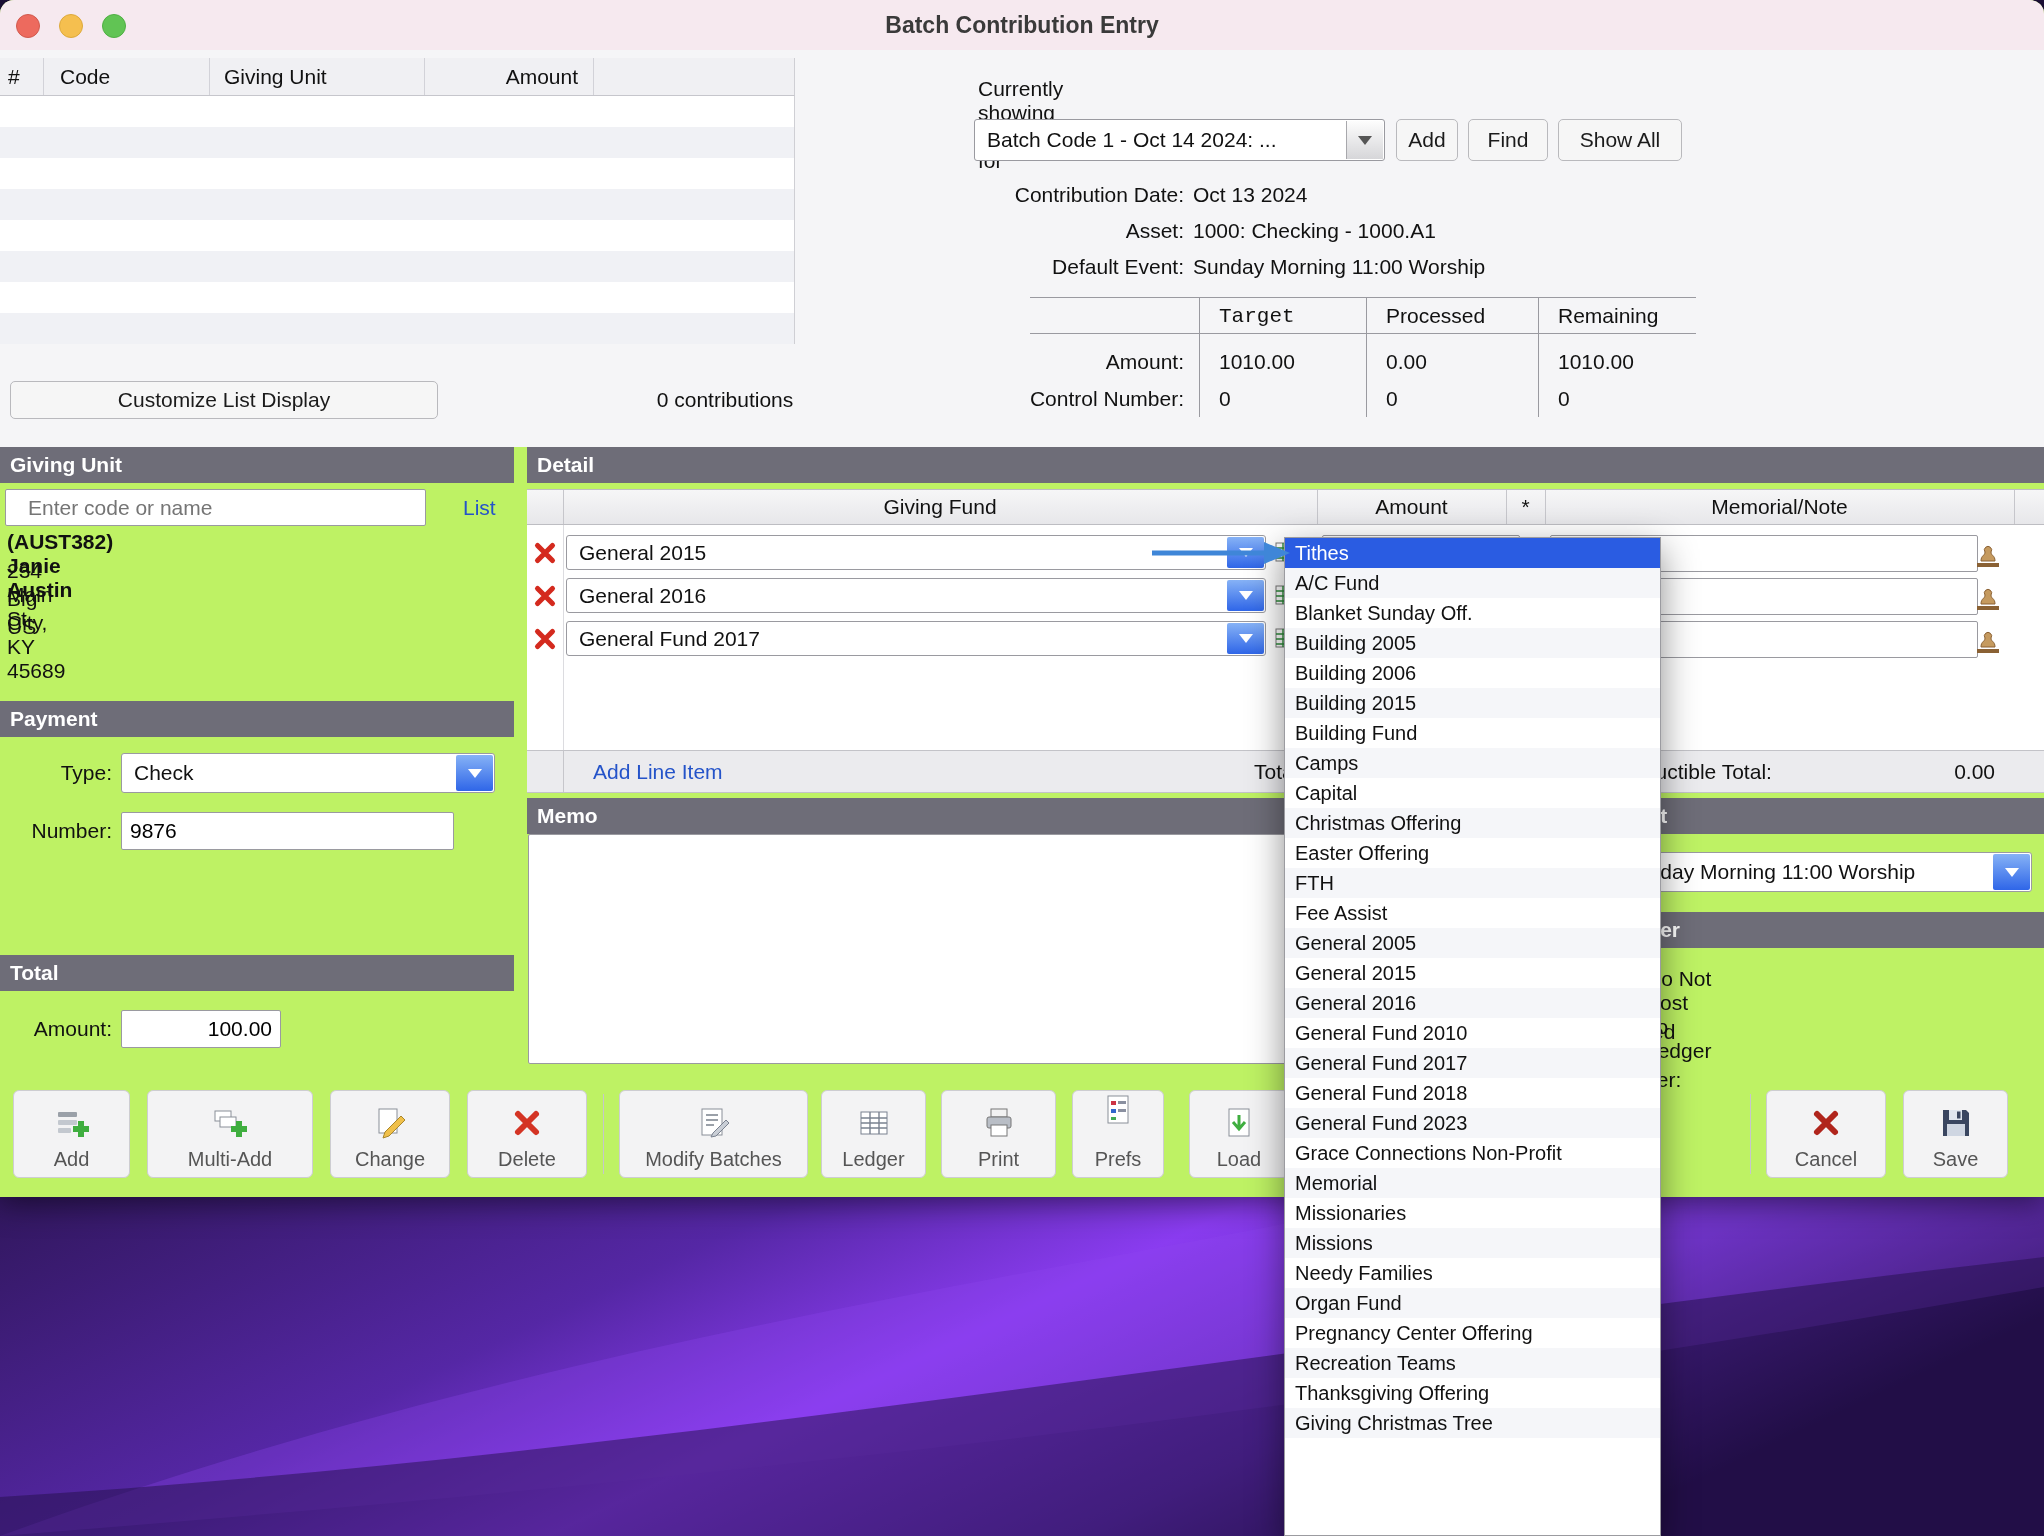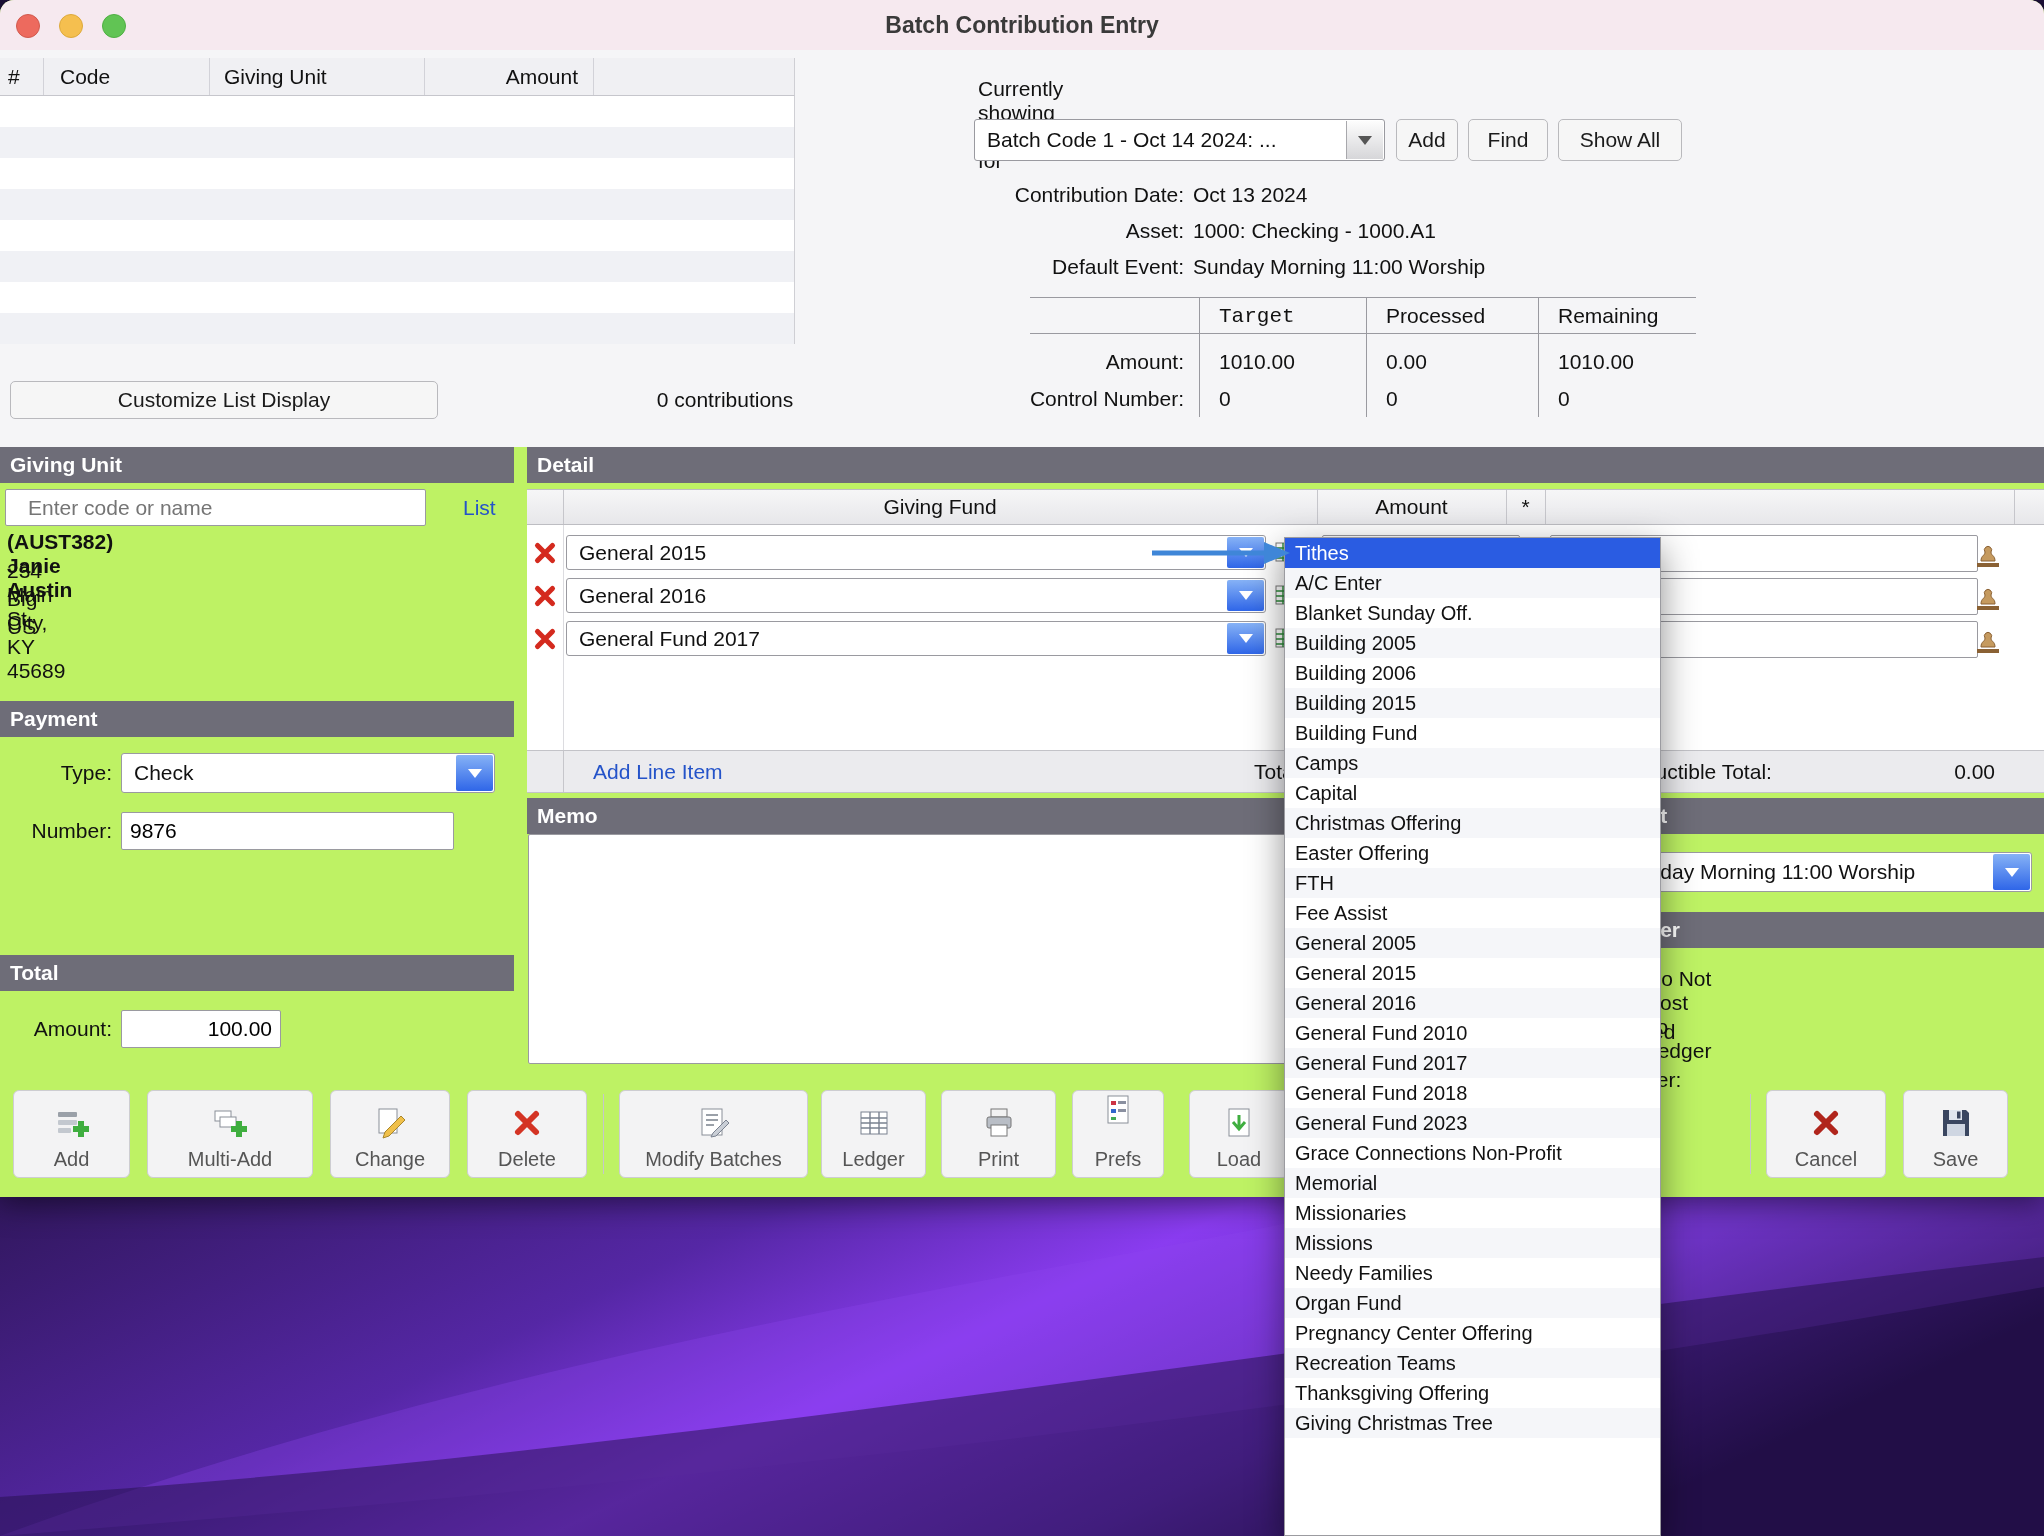--- a/index.html
+++ b/index.html
@@ -204,20 +204,21 @@
 
     <div class="dheader">
       <span class="dtick" style="left:36px;"></span>
       <span class="dtick" style="left:790px;"></span>
       <span class="dtick" style="left:979px;"></span>
       <span class="dtick" style="left:1018px;"></span>
       <span class="dtick" style="left:1487px;"></span>
       <div class="dh" style="left:36px;width:754px;">Giving Fund</div>
       <div class="dh" style="left:790px;width:189px;">Amount</div>
       <div class="dh" style="left:979px;width:39px;">*</div>
+      <div class="dh" style="left:1018px;width:469px;">Memorial/Note</div>
     </div>
     <div class="dbody">
       <span class="dtick" style="left:36px;height:225px;background:#dcdce0;"></span>
     </div>
 
     <div class="group">
       <div class="abs vcc" style="left:527px;top:535px;width:36px;height:35px;">
         <svg width="28" height="28" viewBox="0 0 30 30">
             <path d="M7 7 L23 23 M23 7 L7 23" stroke="#d42a1e" stroke-width="5.5" stroke-linecap="round"></path>
           </svg>
@@ -408,21 +409,21 @@
               <rect x="8" y="18" width="18" height="12" fill="#cfd6e2"></rect>
             </svg></span>
         <span>Save</span>
       </div>
     </div>
 
   </div>
 
   <div class="popup">
     <div class="pitem sel">Tithes</div>
-    <div class="pitem">A/C Enter</div>
+    <div class="pitem">A/C Fund</div>
     <div class="pitem">Blanket Sunday Off.</div>
     <div class="pitem">Building 2005</div>
     <div class="pitem">Building 2006</div>
     <div class="pitem">Building 2015</div>
     <div class="pitem">Building Fund</div>
     <div class="pitem">Camps</div>
     <div class="pitem">Capital</div>
     <div class="pitem">Christmas Offering</div>
     <div class="pitem">Easter Offering</div>
     <div class="pitem">FTH</div>

